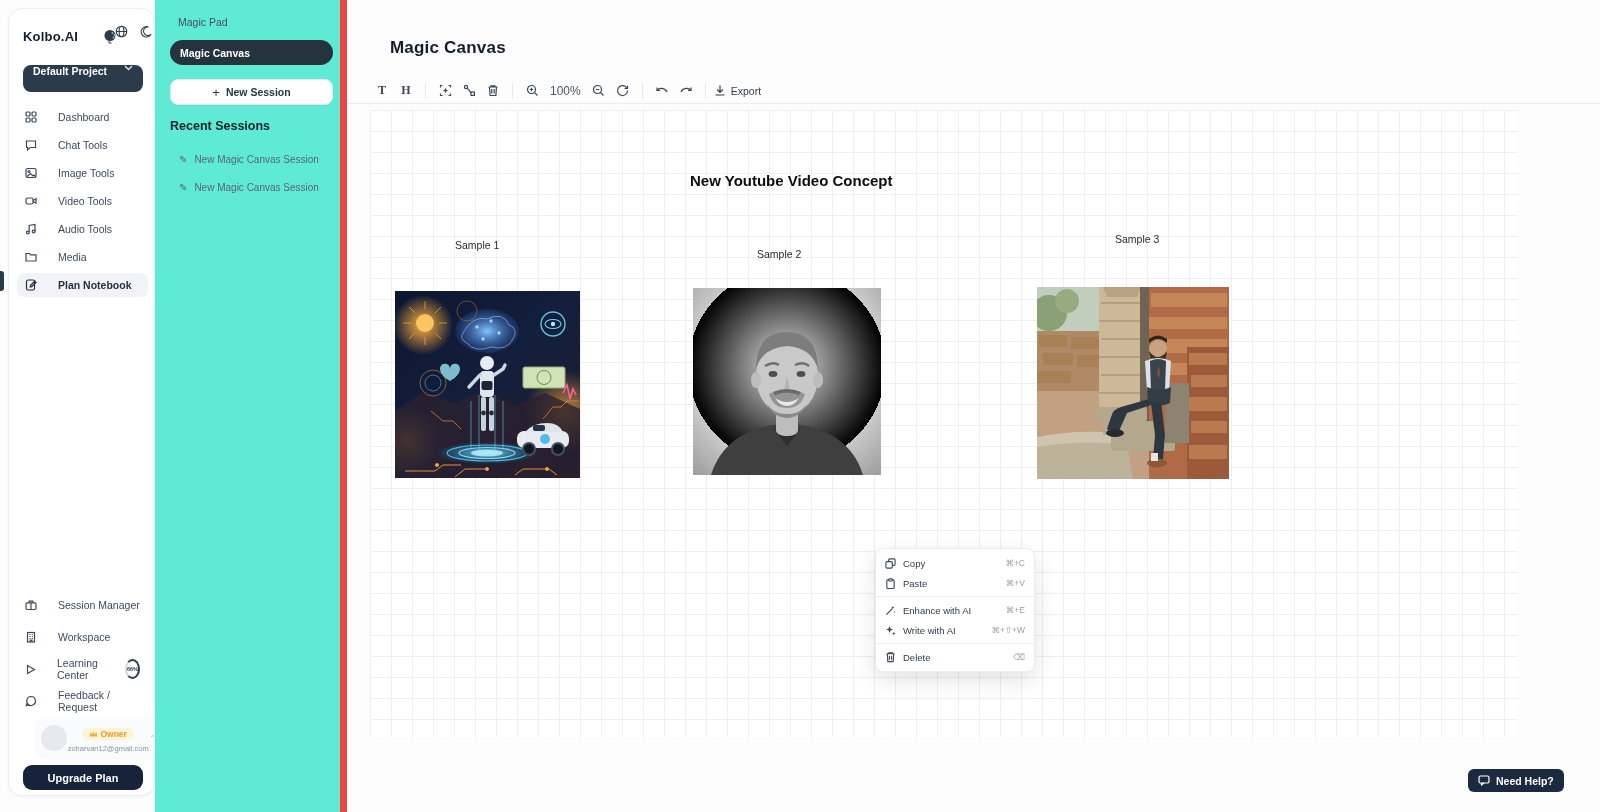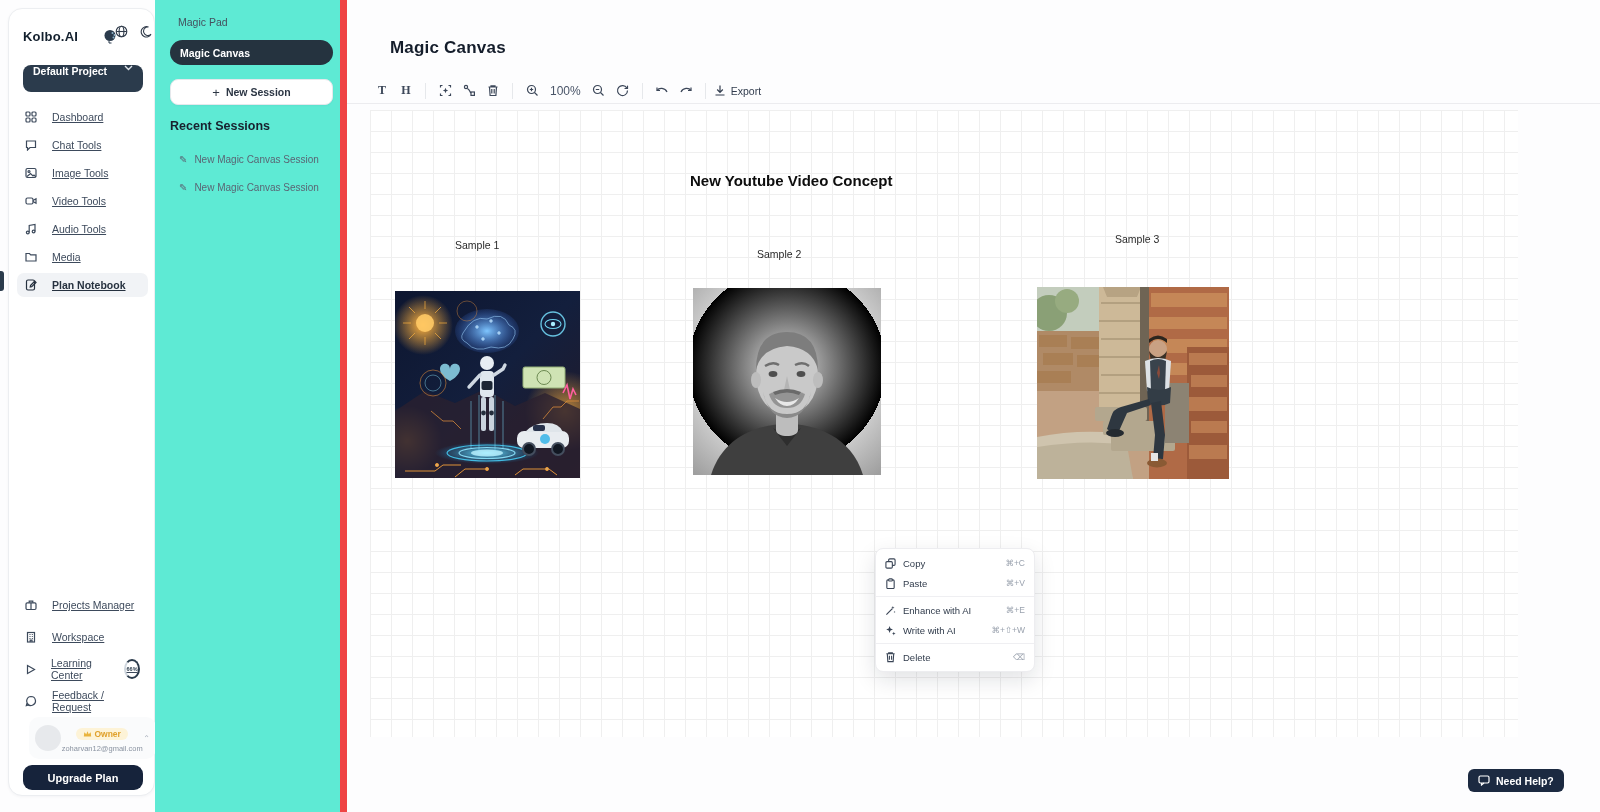--- a/index.html
+++ b/index.html
@@ -9,29 +9,29 @@
   
   .sidebar { position:absolute; left:8px; top:8px; width:147px; height:788px; background:#fff;
              border:1px solid #eceef1; border-radius:14px; box-shadow:0 1px 3px rgba(16,24,40,.04); }
   .logo-row { position:absolute; left:14px; top:16px; width:120px; height:22px; display:flex; align-items:center; gap:25px; }
   .logo-text { font-weight:bold; font-size:13px; color:#13202e; letter-spacing:.2px; white-space:nowrap; }
   .logo-icons { position:absolute; left:92px; top:0; display:flex; gap:12px; align-items:center; }
   .proj-btn { position:absolute; left:14px; top:56px; width:120px; height:27px; background:#2b3b4c; color:#fff;
               border-radius:8px; display:flex; justify-content:space-between; padding:0 10px; cursor:pointer; }
   .proj-btn span { font-size:10.5px; font-weight:bold; }
   .nav { position:absolute; left:8px; top:96px; width:131px; }
-  .nav-item { display:flex; align-items:center; gap:15px; height:24px; padding:0 8px; margin-bottom:4px;
-              font-size:10.5px; color:#3d4a5c; border-radius:7px; cursor:pointer;text-decoration:underline; }
+  .nav-item { display:flex; align-items:center; gap:21px; height:24px; padding:0 8px; margin-bottom:4px;
+              font-size:10.5px; color:#3d4a5c; border-radius:7px; cursor:pointer; }
   .nav-item.active { background:#f1f3f6; color:#26313f; font-weight:bold; }
   .active-notch { position:absolute; left:-9px; top:262px; width:4px; height:20px; background:#2b3b4c; border-radius:0 3px 3px 0; }
   .nav-bottom { position:absolute; left:8px; top:582px; width:131px; }
   .nav-bottom .nav-item { height:28px; }
   .lc-badge { margin-left:2px; width:20px; height:20px; border-radius:50%; border:2px solid #2b3b4c; border-left-color:#cfd6de;
               display:flex; align-items:center; justify-content:center; font-size:5.5px; color:#2b3b4c; font-weight:bold; }
-  .user-card { position:absolute; left:20px; top:708px; width:127px; height:42px; background:#fafbfc; border-radius:10px; display:flex; align-items:center; padding:0 6px; cursor:pointer; }
+  .user-card { position:absolute; left:26px; top:708px; width:127px; height:42px; background:#fafbfc; border-radius:10px; display:flex; align-items:center; padding:0 6px; cursor:pointer; }
   .avatar { width:26px; height:26px; border-radius:50%; background:#e7e9ec; flex:0 0 26px; }
   .user-meta { flex:1; text-align:center; }
   .owner-pill { display:inline-flex; align-items:center; gap:2px; background:#fdf3d7; color:#e0a12c; border-radius:8px;
                 font-size:8.5px; font-weight:bold; padding:1px 7px; }
   .user-email { font-size:7.5px; color:#8a93a1; margin-top:2px; white-space:nowrap; }
   .user-caret { color:#aab2bd; font-size:8px; }
   .upgrade-btn { position:absolute; left:14px; top:756px; width:120px; height:25px; background:#16233b; color:#fff;
                  border-radius:9px; font-size:11px; font-weight:bold; display:flex; align-items:center; justify-content:center; cursor:pointer; }
 
   
@@ -168,21 +168,21 @@
       </div>
     </div>
     <div class="active-notch"></div>
 
     <div class="nav-bottom">
       <div class="nav-item">
         <svg class="ic" width="12" height="12" viewBox="0 0 12 12" fill="none" stroke="#3d4a5c" stroke-width="1.2">
             <rect x="1" y="3.8" width="10" height="6.7" rx="1.2"></rect>
             <path d="M4.2 3.8 V2.2 h3.6 v1.6 M6 3.8 v6.7"></path>
           </svg>
-        <span>Projects Manager</span>
+        <span>Session Manager</span>
       </div>
       <div class="nav-item">
         <svg class="ic" width="12" height="12" viewBox="0 0 12 12" fill="none" stroke="#3d4a5c" stroke-width="1.2">
             <rect x="2.5" y="1.5" width="7" height="9.5"></rect>
             <path d="M4.5 3.5 h1 M6.8 3.5 h1 M4.5 5.5 h1 M6.8 5.5 h1 M4.5 7.5 h1 M6.8 7.5 h1 M5.2 11 v-1.8 h1.8 V11"></path>
           </svg>
         <span>Workspace</span>
       </div>
       <div class="nav-item">
         <svg class="ic" width="11" height="11" viewBox="0 0 11 11" fill="none" stroke="#3d4a5c" stroke-width="1.2">

